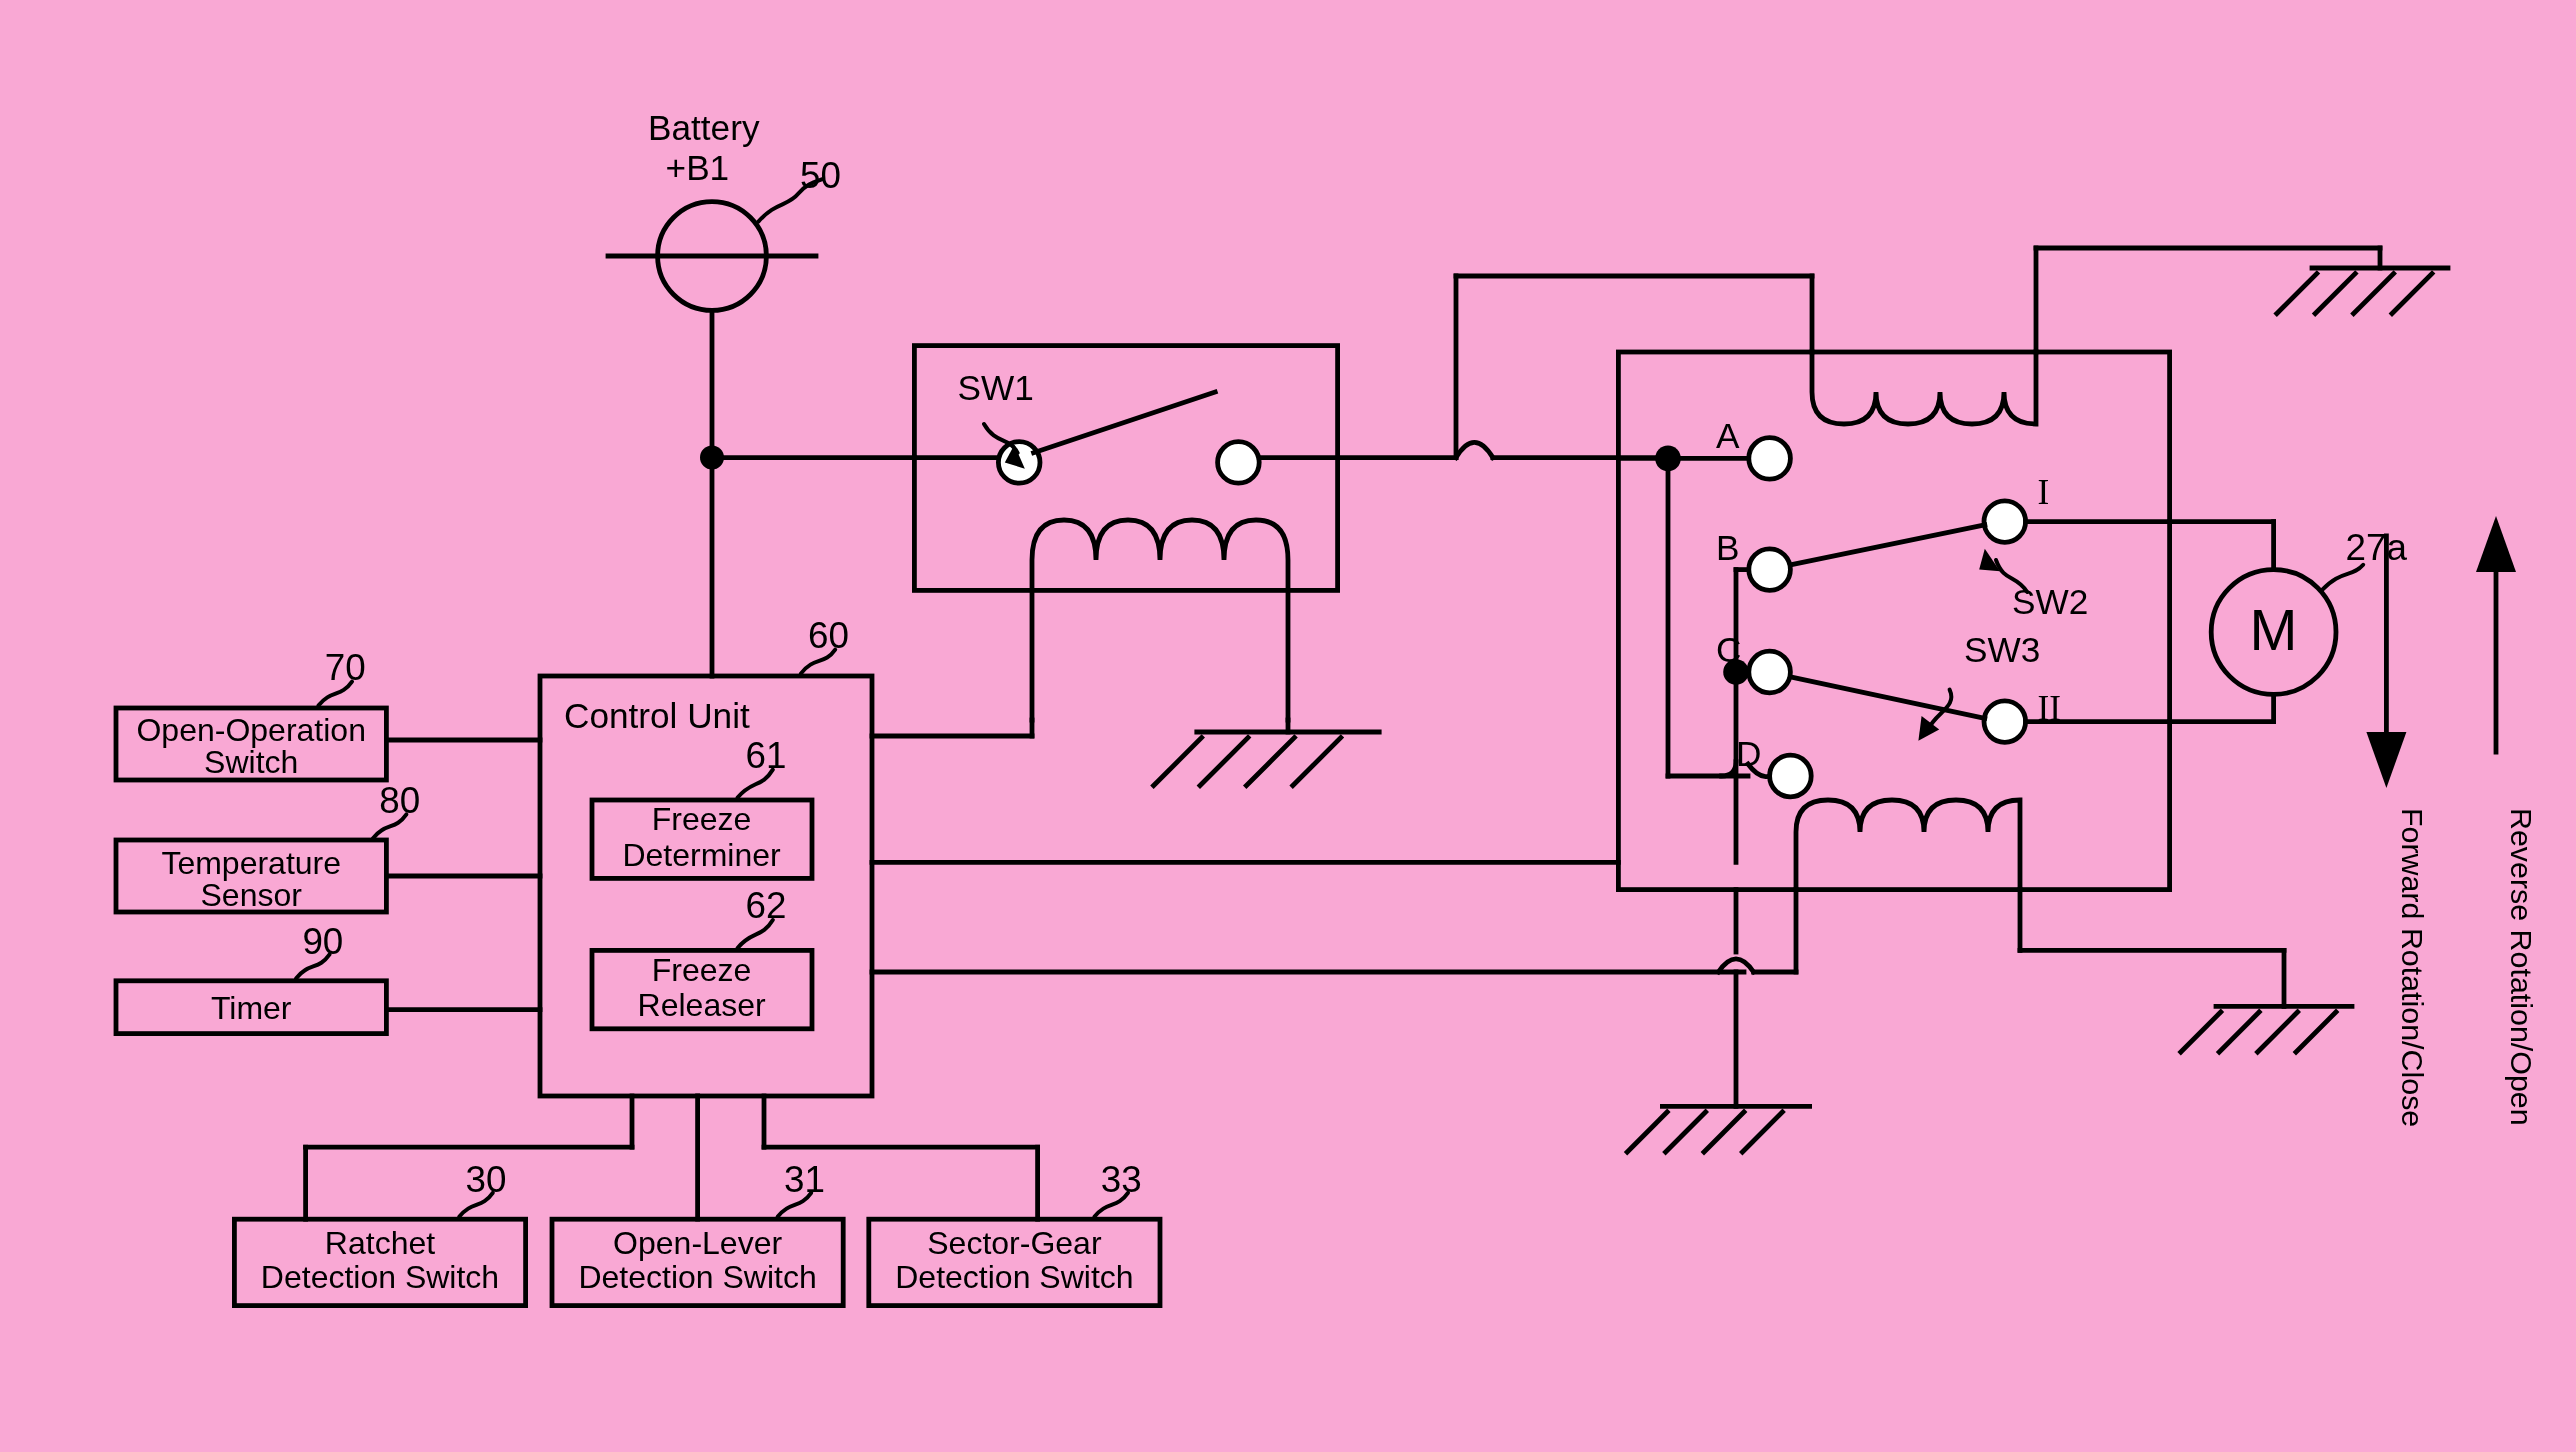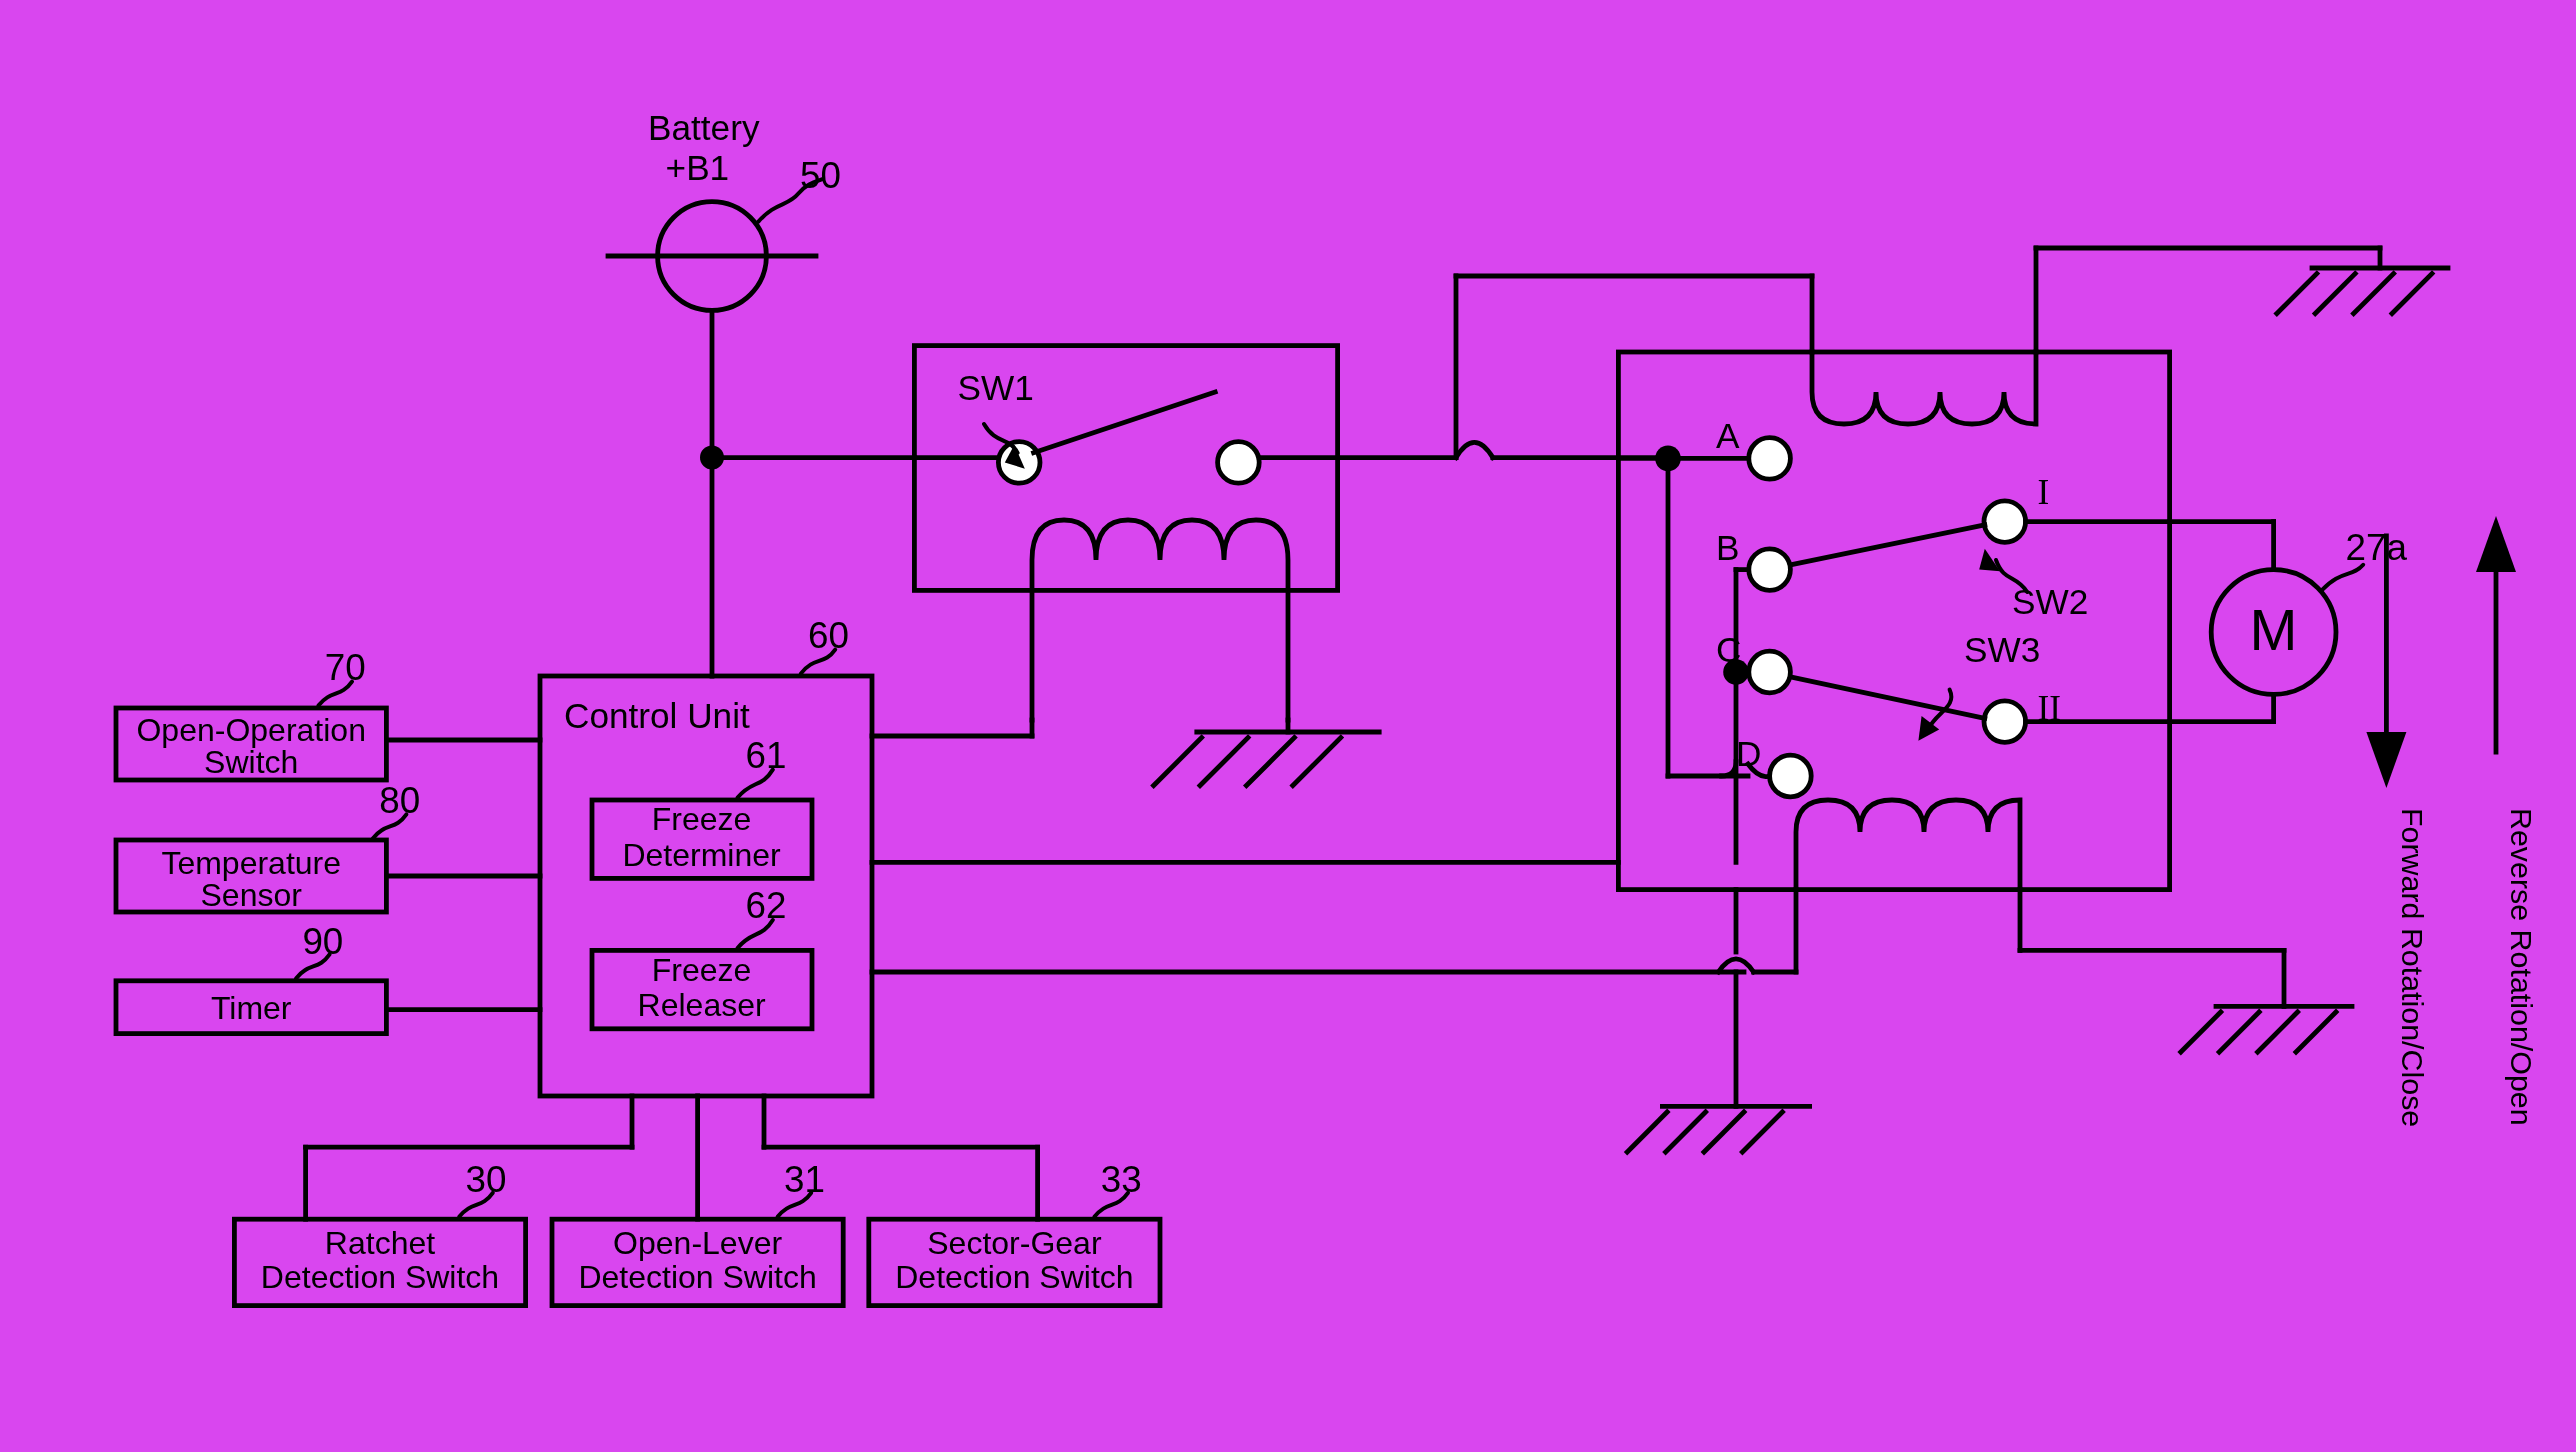--- a/index.html
+++ b/index.html
@@ -1,17 +1,17 @@
 <!DOCTYPE html>
 <html style="font-size:12.8px"><head>
 <meta charset="utf-8">
 <style>
   html,body{margin:0;padding:0;background:#ffffff;}
   body{width:2576px;height:1452px;font-family:"Liberation Sans",sans-serif;overflow:hidden;}
-  #stage{position:relative;width:2576px;height:1452px;background:#d946ef;}
+  #stage{position:relative;width:2576px;height:1452px;background:#f9a8d4;}
   svg{display:block;}
   .wire{stroke:#000000;stroke-width:6;fill:none;stroke-linecap:square;}
   .boxline{stroke:#000000;stroke-width:6;fill:none;}
   .term{stroke:#000000;stroke-width:6;fill:#ffffff;}
   .dot{fill:#000000;}
   .lead{stroke:#000000;stroke-width:5;fill:none;stroke-linecap:round;}
   .arrowfill{fill:#000000;}
   text{fill:#000000;font-family:"Liberation Sans",sans-serif;}
   .lbl{font-size:40px;}
   .lblbig{font-size:44px;}

